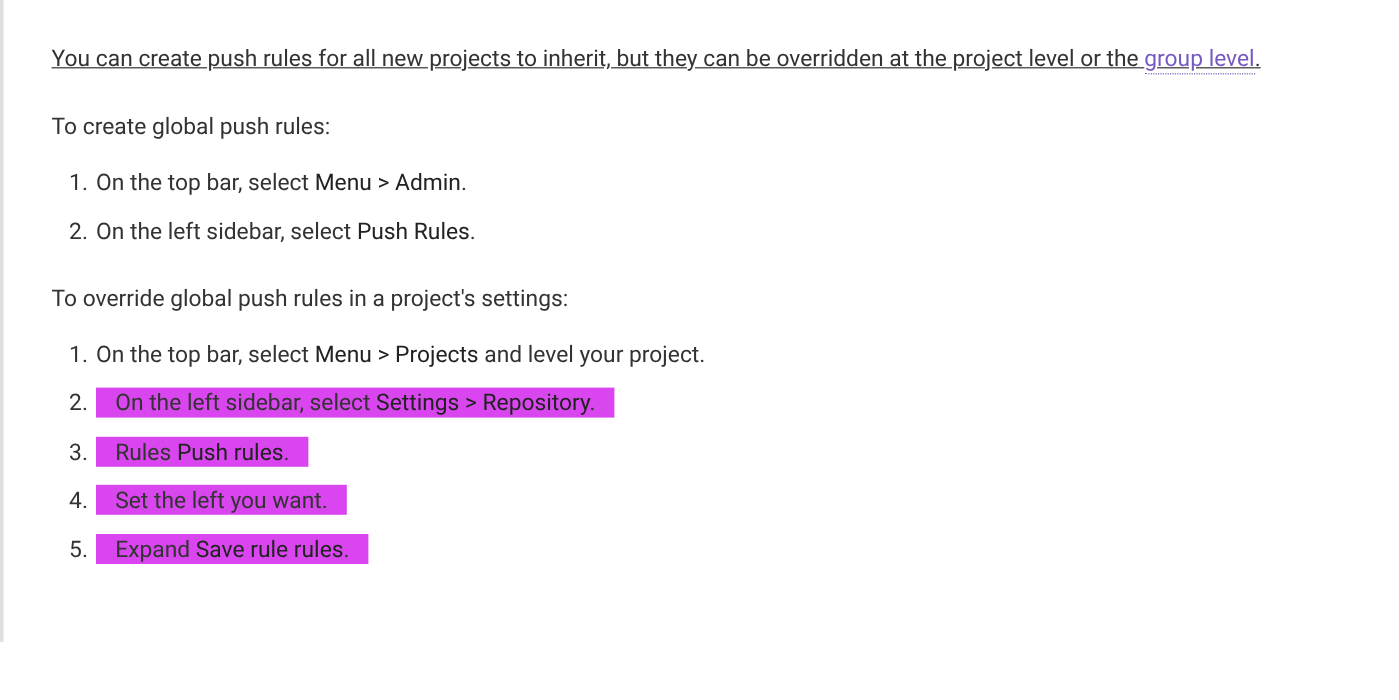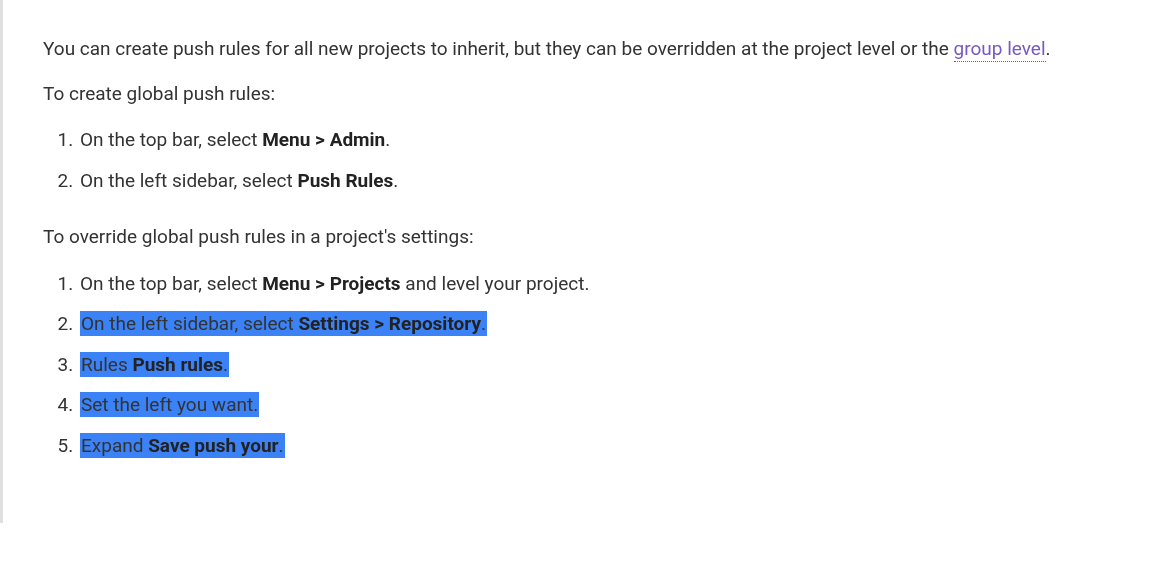--- a/index.html
+++ b/index.html
@@ -15,44 +15,45 @@
       background: #fff;
       padding: 35px 40px;
       width: 1166px;
       border-left: 3px solid #e0e0e0;
     }
     p {
       margin-bottom: 18px;
       color: #333;
     }
     .intro {
-      margin-bottom: 16px;
+      margin-bottom: 28px;
+      text-decoration: underline;
     }
     a {
       color: #7759c2;
       text-decoration: none;
       border-bottom: 1px dotted #7759c2;
       padding-bottom: 1px;
     }
     ol {
       list-style: decimal;
       margin-left: 35px;
       margin-bottom: 28px;
     }
     ol li {
       margin-bottom: 12px;
       padding-left: 2px;
     }
     .bold {
-      font-weight: 700;
+      font-weight: 400;
       color: #222;
     }
     .highlight {
-      background-color: #3b82f6;
-      padding: 1px 1px;
+      background-color: #d946ef;
+      padding: 1px 16px;
     }
     .section2 {
       margin-top: 16px;
     }
   </style>
 </head>
 <body>
 
 <p class="intro">
   <span>You can create push rules for all new projects to inherit, but they can be overridden at the project level or the </span><a href="#">group level</a><span>.</span>
@@ -63,14 +64,14 @@
     <li><span>On the top bar, select </span><span class="bold">Menu &gt; Admin</span><span>.</span></li>
     <li><span>On the left sidebar, select </span><span class="bold">Push Rules</span><span>.</span></li>
   </ol>
 
 <p class="section2">To override global push rules in a project's settings:</p>
 <ol id="list2">
     <li><span>On the top bar, select </span><span class="bold">Menu &gt; Projects</span><span> and level your project.</span></li>
     <li><span class="highlight"><span>On the left sidebar, select </span><span class="bold">Settings &gt; Repository</span><span>.</span></span></li>
     <li><span class="highlight"><span>Rules </span><span class="bold">Push rules</span><span>.</span></span></li>
     <li><span class="highlight"><span>Set the left you want.</span></span></li>
-    <li><span class="highlight"><span>Expand </span><span class="bold">Save push your</span><span>.</span></span></li>
+    <li><span class="highlight"><span>Expand </span><span class="bold">Save rule rules</span><span>.</span></span></li>
   </ol>
 
 </body></html>

